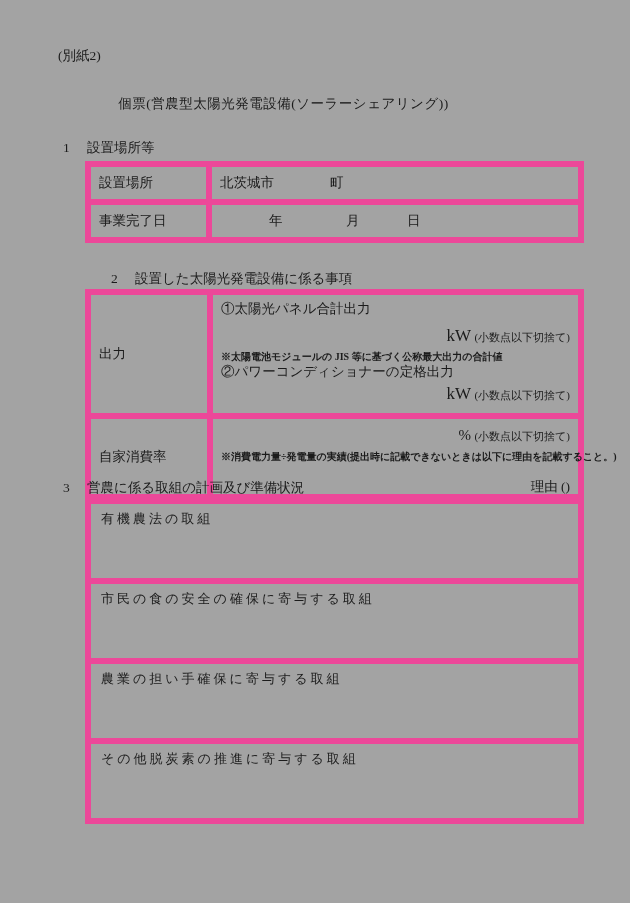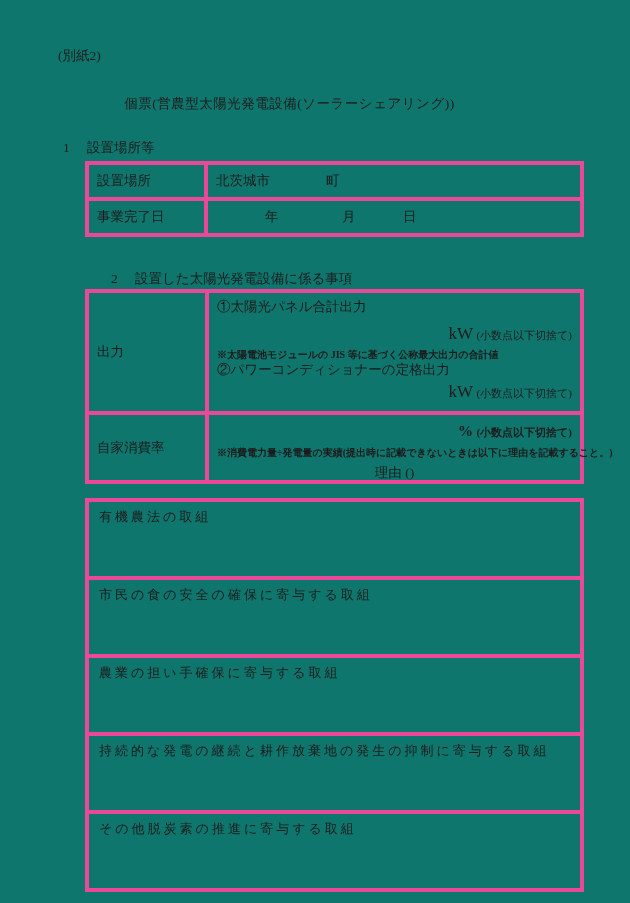--- a/index.html
+++ b/index.html
@@ -1,41 +1,41 @@
 <!DOCTYPE html>
 <html><head>
 <meta charset="utf-8">
 <style>
   html, body { margin: 0; padding: 0; background: #ffffff; }
   .page {
     position: relative;
     width: 630px;
     height: 903px;
-    background: #0f766e;
+    background: #a3a3a3;
     font-family: "Liberation Serif", "DejaVu Serif", serif;
     color: #1b1b1b;
     font-size: 13.5px;
     overflow: hidden;
   }
 
   .annex { position: absolute; left: 58px; top: 47px; }
 
   .doc-title {
-    position: absolute; top: 95px; left: 18px; width: 543px;
+    position: absolute; top: 95px; left: 12px; width: 543px;
     text-align: center; letter-spacing: 0.5px;
   }
 
   .sec-heading { position: absolute; left: 63px; white-space: nowrap; }
   .sec-heading .num { display: inline-block; width: 24px; }
   .sh1 { top: 139px; }
   .sh2 { top: 270px; margin-left: 48px; }
   .sh3 { top: 479px; }
 
   table { border-collapse: collapse; position: absolute; table-layout: fixed; }
-  td { border: 4px solid #ec4899; vertical-align: middle; }
+  td { border: 6px solid #ec4899; vertical-align: middle; }
 
   
   .t1 { left: 85px; top: 161px; width: 499px; }
   .t1 td { height: 30px; }
   .t1 .lbl { width: 107px; padding: 0 0 0 8px; }
   .t1 .val { position: relative; }
   .pos { position: absolute; top: 50%; transform: translateY(-50%); white-space: nowrap; }
   .p-city { left: 8px; }
   .p-town { left: 118px; }
   .p-year { left: 57px; }
@@ -49,24 +49,24 @@
   .t2 .r2 td { height: 58px; }
   .t2 .content { vertical-align: top; padding: 5px 8px 0 8px; }
   .item { line-height: 18px; }
   .unit-line { text-align: right; line-height: 20px; }
   .unit-line.first { margin-top: 8px; }
   .unit-big { font-size: 17px; }
   .unit-note { font-size: 11px; }
   .small-note { font-size: 10px; line-height: 13px; margin-top: 3px; white-space: nowrap; font-weight: bold; }
   .item2 { margin-top: 0; }
   .unit-line.second { margin-top: 3px; }
-  .pct-line { text-align: right; line-height: 18px; padding-top: 2px; font-weight: bold; }
+  .pct-line { text-align: right; line-height: 18px; padding-top: 2px; }
   .pct { font-size: 15px; }
   .note2 { margin-top: 5px; }
-  .reason-line { display: flex; justify-content: center; line-height: 15px; margin-top: 6px; }
+  .reason-line { display: flex; justify-content: flex-end; line-height: 15px; margin-top: 16px; }
 
   
   .t3 { left: 85px; top: 498px; width: 499px; }
   .t3 td {
     height: 68px; vertical-align: top;
     padding: 6px 22px 0 10px;
     letter-spacing: 3px; font-size: 13px;
   }
 </style>
 </head>
@@ -134,34 +134,34 @@
         <div class="small-note note2">※消費電力量÷発電量の実績(提出時に記載できないときは以下に理由を記載すること。)</div>
         <div class="reason-line">
           <span>理由 (</span>
           <span>)</span>
         </div>
       </td>
     </tr>
   </tbody>
     </table>
 
+  <div class="sec-heading sh3">
+    <span class="num">3</span><span>営農に係る取組の計画及び準備状況</span>
+  </div>
 
   <table class="t3">
     <tbody>
         <tr>
       <td>有機農法の取組</td>
     </tr>
     <tr>
       <td>市民の食の安全の確保に寄与する取組</td>
     </tr>
     <tr>
       <td>農業の担い手確保に寄与する取組</td>
     </tr>
     <tr>
-      <td>持続的な発電の継続と耕作放棄地の発生の抑制に寄与する取組</td>
-    </tr>
-    <tr>
       <td>その他脱炭素の推進に寄与する取組</td>
     </tr>
   </tbody>
     </table>
 
 </div>
 
 </body></html>

